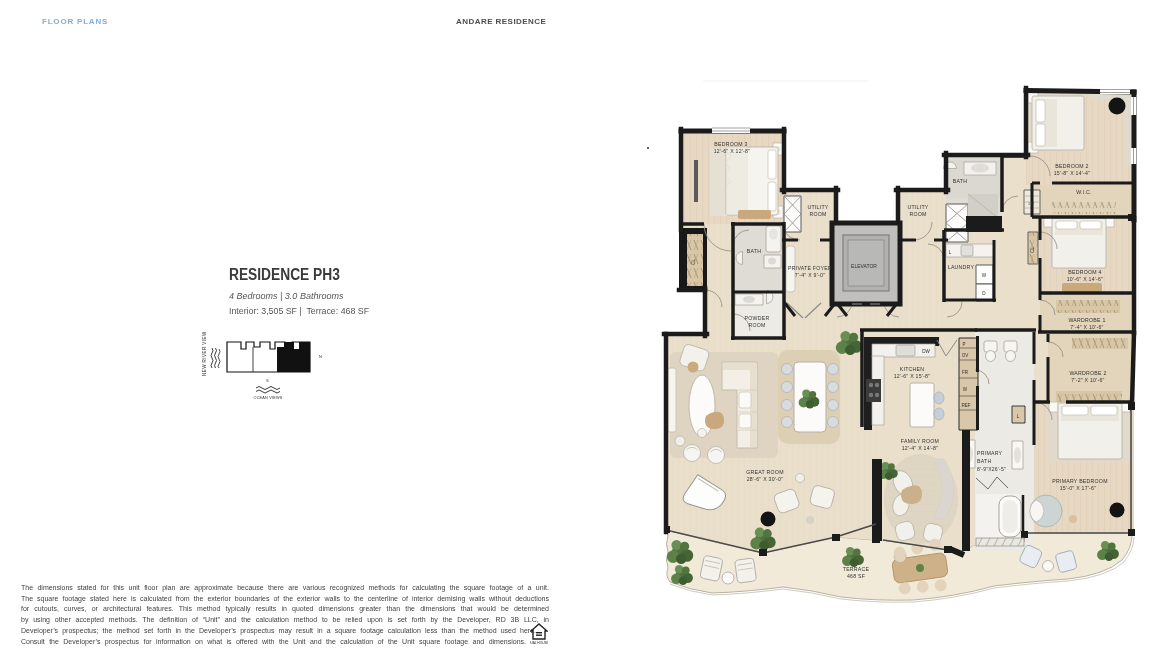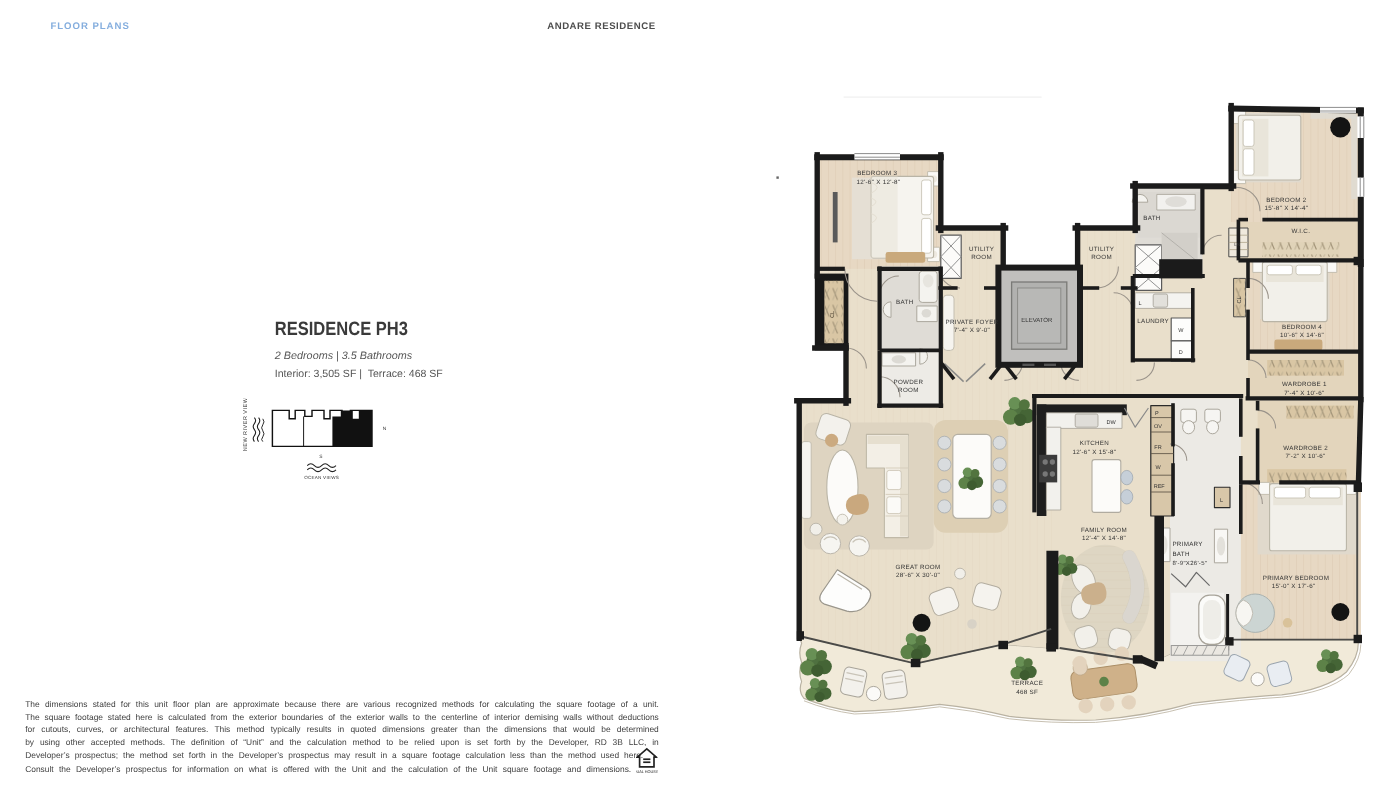--- a/index.html
+++ b/index.html
@@ -12,21 +12,21 @@
 .disc{position:absolute;left:21px;top:583px;width:528px;font-size:7px;line-height:10.7px;color:#3f3f3f;}
 .disc div{text-align:justify;text-align-last:justify;}
 .disc div.l5{width:515px;} .disc div.l6{width:505px;}
 svg{position:absolute;}
 </style>
 </head>
 <body>
 <div class="hdr-l">FLOOR PLANS</div>
 <div class="hdr-r">ANDARE RESIDENCE</div>
 <div class="title">RESIDENCE PH3</div>
-<div class="sub1">2 Bedrooms | 3.5 Bathrooms</div>
+<div class="sub1">4 Bedrooms | 3.0 Bathrooms</div>
 <div class="sub2">Interior: 3,505 SF |&nbsp; Terrace: 468 SF</div>
 <div class="disc">
     <div>The dimensions stated for this unit floor plan are approximate because there are various recognized methods for calculating the square footage of a unit.</div>
     <div>The square footage stated here is calculated from the exterior boundaries of the exterior walls to the centerline of interior demising walls without deductions</div>
     <div>for cutouts, curves, or architectural features. This method typically results in quoted dimensions greater than the dimensions that would be determined</div>
     <div>by using other accepted methods. The definition of “Unit” and the calculation method to be relied upon is set forth by the Developer, RD 3B LLC, in</div>
     <div class="l5">Developer’s prospectus; the method set forth in the Developer’s prospectus may result in a square footage calculation less than the method used here.</div>
     <div class="l6">Consult the Developer’s prospectus for information on what is offered with the Unit and the calculation of the Unit square footage and dimensions.</div>
   </div>
 

